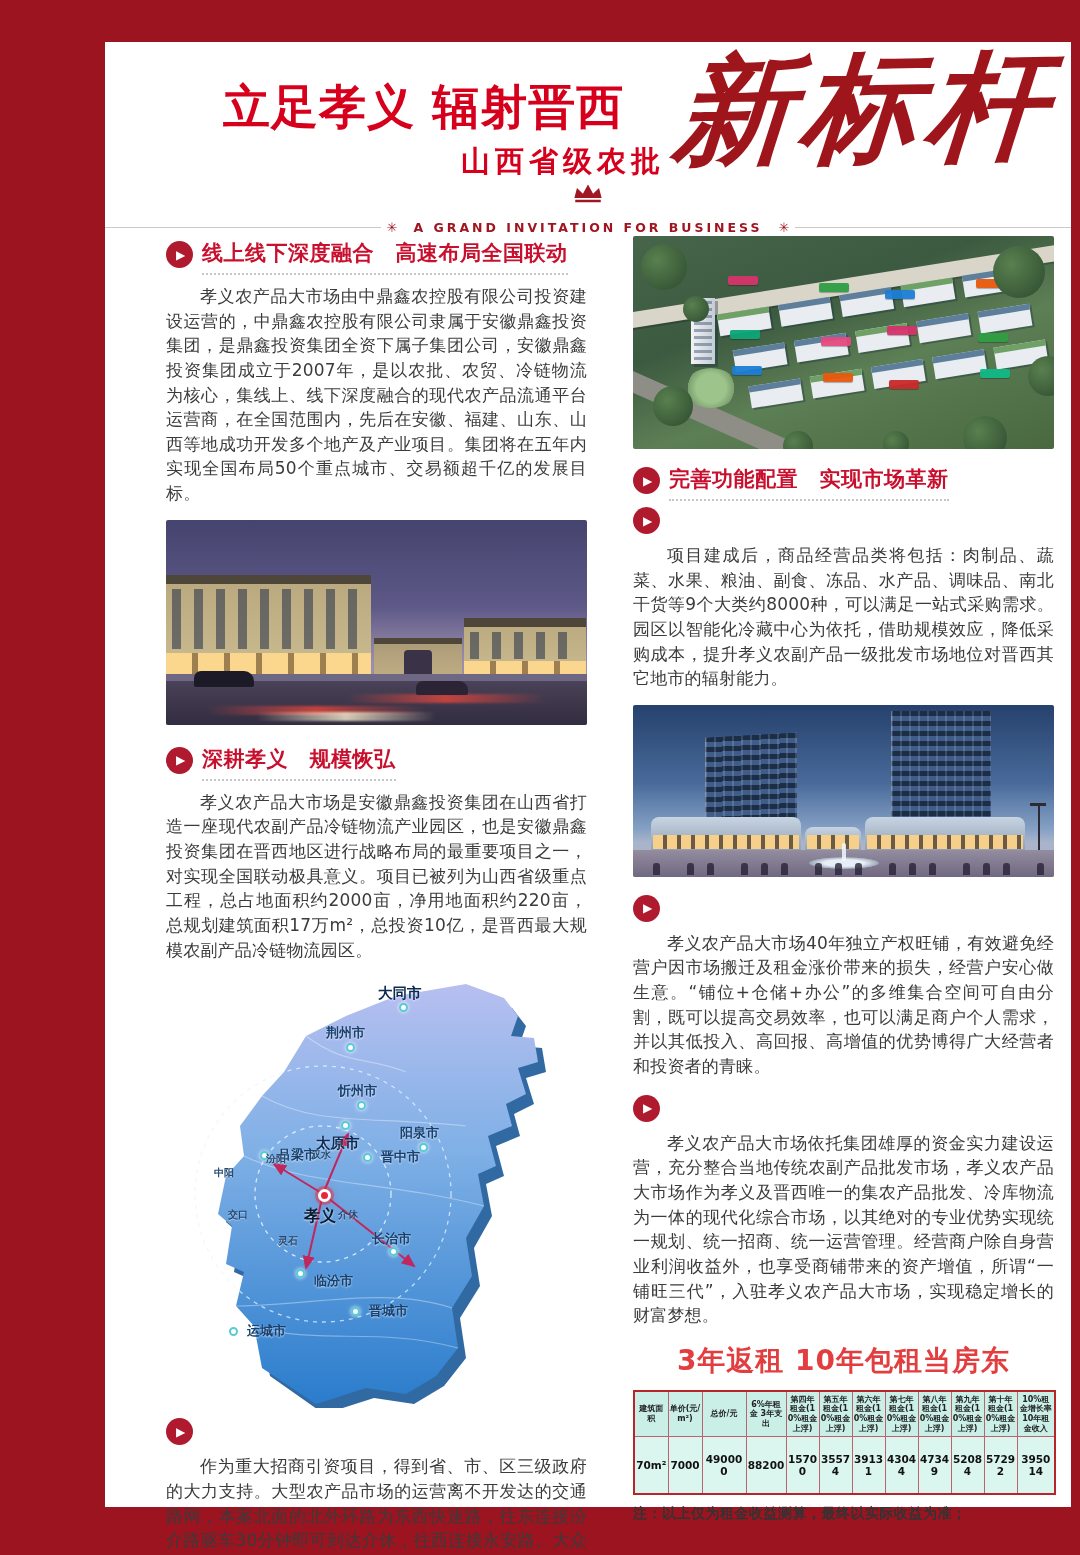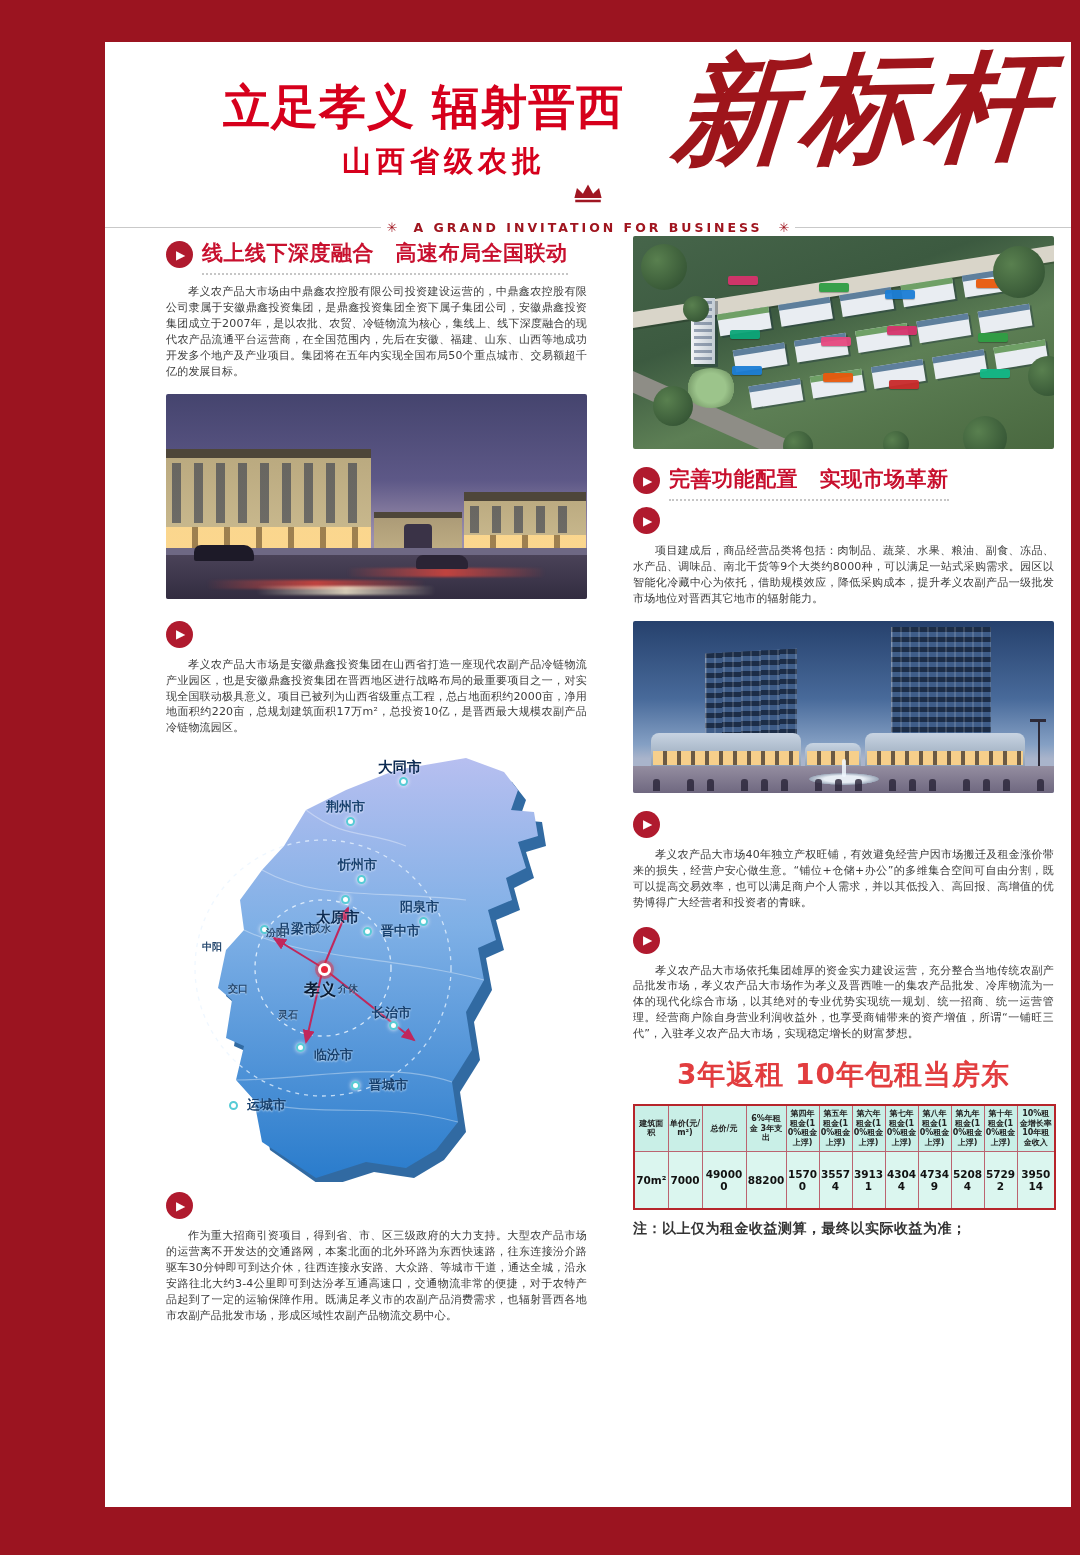--- a/index.html
+++ b/index.html
@@ -4,39 +4,39 @@
 <style>
   * { margin:0; padding:0; box-sizing:border-box; }
   html,body { background:#7a0f18; }
   body { font-family:"DejaVu Sans","Liberation Sans",sans-serif; }
   .poster { position:relative; width:1080px; height:1555px; background:#9b1420; overflow:hidden; }
   .canvas { position:absolute; left:57px; top:42px; width:966px; height:1465px; background:#ffffff;margin-left:48px; }
 
   
   .header { position:relative; height:194px; }
   .h-title1 { position:absolute; left:118px; top:34px; font-size:47px; font-weight:900; color:#d6001c; letter-spacing:1px; white-space:nowrap; }
-  .h-title2 { position:absolute; left:118px; top:100px; width:442px; text-align:center; font-size:29px; font-weight:900; color:#d6001c; letter-spacing:5px; }
+  .h-title2 { position:absolute; left:118px; top:100px; width:442px; text-align:right; font-size:29px; font-weight:900; color:#d6001c; letter-spacing:5px; }
   .h-callig { position:absolute; right:18px; top:-12px; font-family:"DejaVu Serif","Liberation Serif",serif; font-style:italic; font-weight:700; font-size:118px; color:#9e151b; letter-spacing:8px; transform:skewX(-5deg) rotate(-1deg); white-space:nowrap; }
   .h-crown { position:absolute; left:50%; top:140px; transform:translateX(-50%); }
   .h-divider { position:absolute; left:0; right:0; top:178px; display:flex; align-items:center; }
   .h-divider .line { flex:1; height:1px; background:#c9c9c9; }
   .h-tagline { padding:0 10px; font-size:12.5px; font-weight:bold; letter-spacing:3px; color:#a0151f; white-space:nowrap; }
   .orn { color:#a0151f; font-size:13px; padding:0 6px; }
 
   
   .col { position:absolute; width:421px; }
   .col-left  { left:61px;  top:197px; }
   .col-right { left:528px; top:194px; }
 
   .sec-head { display:flex; align-items:flex-start; gap:9px; margin-bottom:4px; }
   .sec-icon { flex:0 0 27px; width:27px; height:27px; border-radius:50%; background:#b01a2e; color:#fff;
               display:flex; align-items:center; justify-content:center; font-size:12px; padding-left:2px; margin-top:2px; }
   .sec-title { font-size:21px; font-weight:bold; color:#c8102e; letter-spacing:.5px;
                border-bottom:2px dotted #c6c6c6; padding-bottom:6px; white-space:nowrap;text-align:center; }
-  .col p.body { font-size:11px; line-height:1.45; color:#3b3b3b; text-align:justify; text-indent:2em; margin:9px 0 14px; letter-spacing:.2px; }
+  .col p.body { font-size:17px; line-height:1.45; color:#3b3b3b; text-align:justify; text-indent:2em; margin:9px 0 14px; letter-spacing:.2px; }
 
   
   .img-street { position:relative; height:205px; margin:4px 0 20px; overflow:hidden; border-radius:2px;
     background:linear-gradient(180deg,#45446e 0%,#5d5887 42%,#8d82a3 62%,#9a8fae 70%); }
   .st-bldg { position:absolute; background:linear-gradient(180deg,#b9a87e,#cdbd92); }
   .st-roof { position:absolute; left:0; right:0; top:0; height:9px; background:#4e4639; }
   .st-win  { position:absolute; left:6px; right:6px; top:14px; bottom:34px;
     background:repeating-linear-gradient(90deg,rgba(35,45,70,.55) 0 9px,transparent 9px 22px); }
   .st-shop { position:absolute; left:0; right:0; bottom:0; height:30px;
     background:repeating-linear-gradient(90deg,#ffd98e 0 26px,#9a7b4a 26px 32px); opacity:.92; }
@@ -142,20 +142,21 @@
         <div class="st-road"></div>
         <div class="st-streak" style="left:40px;width:220px;"></div>
         <div class="st-streak" style="left:180px;width:200px;bottom:22px;"></div>
         <div class="st-streak w" style="left:90px;width:180px;bottom:4px;"></div>
         <div style="position:absolute;left:28px;bottom:38px;width:60px;height:16px;border-radius:7px 10px 2px 2px;background:#1d1a28;"></div>
         <div style="position:absolute;left:250px;bottom:30px;width:52px;height:14px;border-radius:7px 9px 2px 2px;background:#2a2435;"></div>
       </div>
 
       <div class="sec-head">
         <span class="sec-icon">▶</span>
+        <span class="sec-title">深耕孝义　规模恢弘</span>
       </div>
       <p class="body">孝义农产品大市场是安徽鼎鑫投资集团在山西省打造一座现代农副产品冷链物流产业园区，也是安徽鼎鑫投资集团在晋西地区进行战略布局的最重要项目之一，对实现全国联动极具意义。项目已被列为山西省级重点工程，总占地面积约2000亩，净用地面积约220亩，总规划建筑面积17万m²，总投资10亿，是晋西最大规模农副产品冷链物流园区。</p>
 
       <div class="map-wrap">
         <svg width="421" height="432" viewBox="0 0 421 432" style="position:absolute;left:0;top:0;">
           <defs>
             <linearGradient id="mapGrad" x1="0" y1="0" x2="0" y2="1">
               <stop offset="0%" stop-color="#b7bff0"></stop>
                 <stop offset="40%" stop-color="#7fb0e6"></stop>
                 <stop offset="100%" stop-color="#2a7ccc"></stop>
@@ -194,21 +195,21 @@
             <div class="map-dot" style="left: 130px; top: 293px;"></div>
             <div class="map-label" style="left: 148px; top: 296px;">临汾市</div>
             <div class="map-dot" style="left: 223px; top: 271px;"></div>
             <div class="map-label" style="left: 206px; top: 254px;">长治市</div>
             <div class="map-dot" style="left: 185px; top: 331px;"></div>
             <div class="map-label" style="left: 203px; top: 326px;">晋城市</div>
             <div class="map-dot" style="left: 63px; top: 351px;"></div>
             <div class="map-label" style="left: 81px; top: 346px;">运城市</div>
             <div class="map-dot center" style="left: 152px; top: 213px;"></div>
             <div class="map-label center-city" style="left: 138px; top: 230px;">孝义</div>
-            <div class="map-town" style="left: 36px; top: 190px;">中阳</div>
+            <div class="map-town" style="left: 48px; top: 190px;">中阳</div>
             <div class="map-town" style="left: 100px; top: 176px;">汾阳</div>
             <div class="map-town" style="left: 145px; top: 172px;">汉水</div>
             <div class="map-town" style="left: 62px; top: 232px;">交口</div>
             <div class="map-town" style="left: 172px; top: 232px;">介休</div>
             <div class="map-town" style="left: 112px; top: 258px;">灵石</div>
           </div>
       </div>
 
       <div class="sec-head">
         <span class="sec-icon">▶</span>

